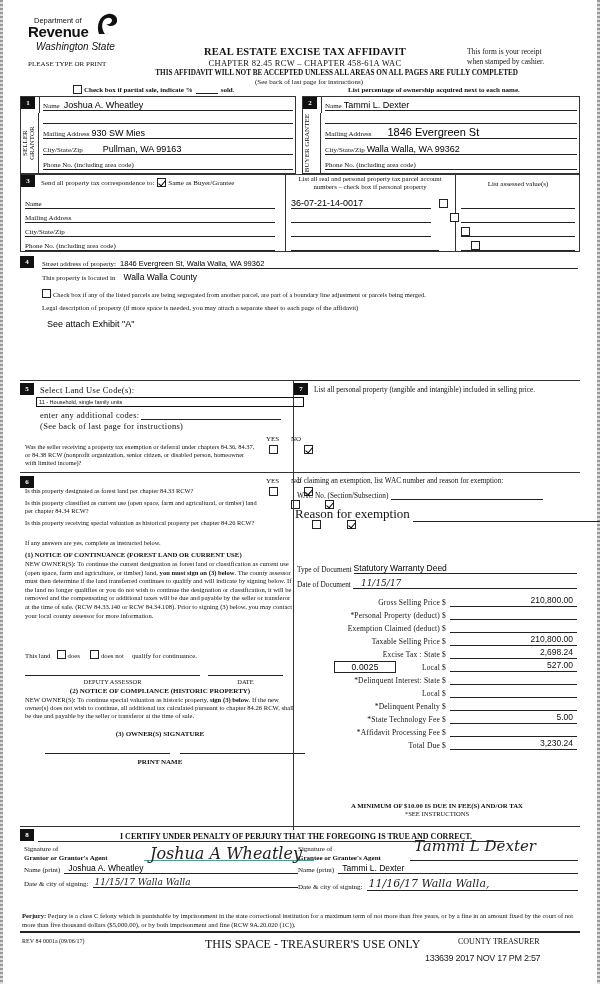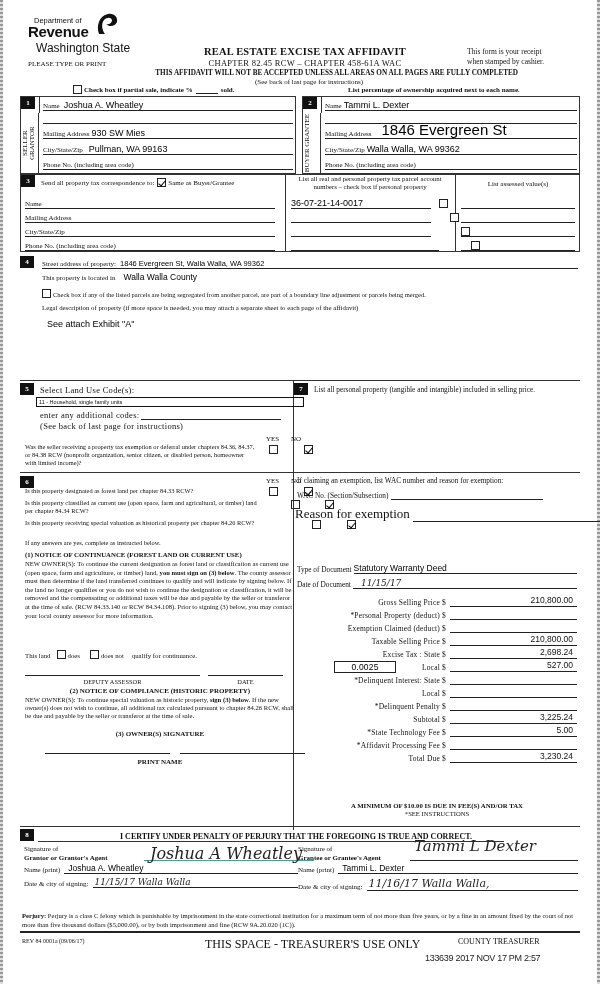--- a/index.html
+++ b/index.html
@@ -27,21 +27,21 @@
 </style>
 </head>
 <body>
 
 <div class="abs edge-l"></div>
 <div class="abs edge-r"></div>
 
 <div class="abs" style="left:28px;top:12px;width:110px;height:46px">
   <div class="sans" style="position:absolute;left:6px;top:4px;font-size:7.5px">Department of</div>
   <div class="sans b" style="position:absolute;left:0;top:11px;font-size:15px;letter-spacing:-.3px">Revenue</div>
-  <div class="sans" style="position:absolute;left:8px;top:29px;font-size:12px;">Washington State</div>
+  <div class="sans" style="position:absolute;left:8px;top:29px;font-size:10px;font-style:italic">Washington State</div>
   <svg style="position:absolute;left:66px;top:0" width="26" height="26" viewBox="0 0 26 26">
     <path d="M5 22 C2 14 5 4 14 2 C20 1 24 5 23 10 C21 15 15 15 12 12 C15 13 18 11 18 8 C17 5 13 5 10 8 C7 12 8 18 11 22 Z" fill="#111"></path>
   </svg>
 </div>
 
 <div class="abs b" style="left:180px;top:46px;width:250px;text-align:center;font-size:10.5px;letter-spacing:.2px">REAL ESTATE EXCISE TAX AFFIDAVIT</div>
 <div class="abs" style="left:180px;top:58px;width:250px;text-align:center;font-size:8.5px;letter-spacing:.3px">CHAPTER 82.45 RCW – CHAPTER 458-61A WAC</div>
 <div class="abs" style="left:28px;top:60px;font-size:7px">PLEASE TYPE OR PRINT</div>
 <div class="abs" style="left:467px;top:47px;font-size:7.5px;line-height:10px">
   <div>This form is your receipt</div>
@@ -67,41 +67,41 @@
     <span class="lbl">Name</span>
     <span class="fill" style="font-size:9px;margin-left:4px">Joshua A. Wheatley</span>
   </div>
   <div class="abs ln" style="left:22px;top:15px;width:250px;height:12px"></div>
   <div class="abs row ln" style="left:22px;top:29px;width:250px;height:13px">
     <span class="lbl">Mailing Address</span>
     <span class="fill" style="font-size:9px;margin-left:2px">930 SW Mies</span>
   </div>
   <div class="abs row ln" style="left:22px;top:45px;width:250px;height:13px">
     <span class="lbl">City/State/Zip</span>
-    <span class="fill" style="font-size:9px;margin-left:6px">Pullman, WA 99163</span>
+    <span class="fill" style="font-size:9px;margin-left:20px">Pullman, WA 99163</span>
   </div>
   <div class="abs row ln" style="left:22px;top:61px;width:250px;height:12px">
     <span class="lbl">Phone No. (including area code)</span>
   </div>
 </div>
 
 <div class="abs box" style="left:302px;top:96px;width:278px;height:78px">
   <div class="abs num" style="left:0;top:0">2</div>
   <div class="abs" style="left:0;top:16px;width:18px;height:60px;border-right:1px solid #333;display:flex;align-items:center;justify-content:center">
     <div class="vlab" style="width:16px">BUYER GRANTEE</div>
   </div>
   <div class="abs" style="left:18px;top:0;width:1px;height:16px;background:#333"></div>
   <div class="abs row ln" style="left:22px;top:1px;width:252px;height:13px">
     <span class="lbl">Name</span>
     <span class="fill" style="font-size:9px;margin-left:2px">Tammi L. Dexter</span>
   </div>
   <div class="abs ln" style="left:22px;top:15px;width:252px;height:12px"></div>
   <div class="abs row ln" style="left:22px;top:29px;width:252px;height:13px">
     <span class="lbl">Mailing Address</span>
-    <span class="fill" style="font-size:15px;margin-left:10px">1846 Evergreen St</span>
+    <span class="fill" style="font-size:11px;margin-left:16px">1846 Evergreen St</span>
   </div>
   <div class="abs row ln" style="left:22px;top:45px;width:252px;height:13px">
     <span class="lbl">City/State/Zip</span>
     <span class="fill" style="font-size:9px;margin-left:2px">Walla Walla, WA 99362</span>
   </div>
   <div class="abs row ln" style="left:22px;top:61px;width:252px;height:12px">
     <span class="lbl">Phone No. (including area code)</span>
   </div>
 </div>
 
@@ -285,24 +285,20 @@
       </div>
     <div class="calc">
         <span class="k">Local $</span>
         <span class="v"></span>
       </div>
     <div class="calc">
         <span class="k">*Delinquent Penalty $</span>
         <span class="v"></span>
       </div>
     <div class="calc">
-        <span class="k">Subtotal $</span>
-        <span class="v">3,225.24</span>
-      </div>
-    <div class="calc">
         <span class="k">*State Technology Fee $</span>
         <span class="v">5.00</span>
       </div>
     <div class="calc">
         <span class="k">*Affidavit Processing Fee $</span>
         <span class="v"></span>
       </div>
     <div class="calc">
         <span class="k">Total Due $</span>
         <span class="v">3,230.24</span>

